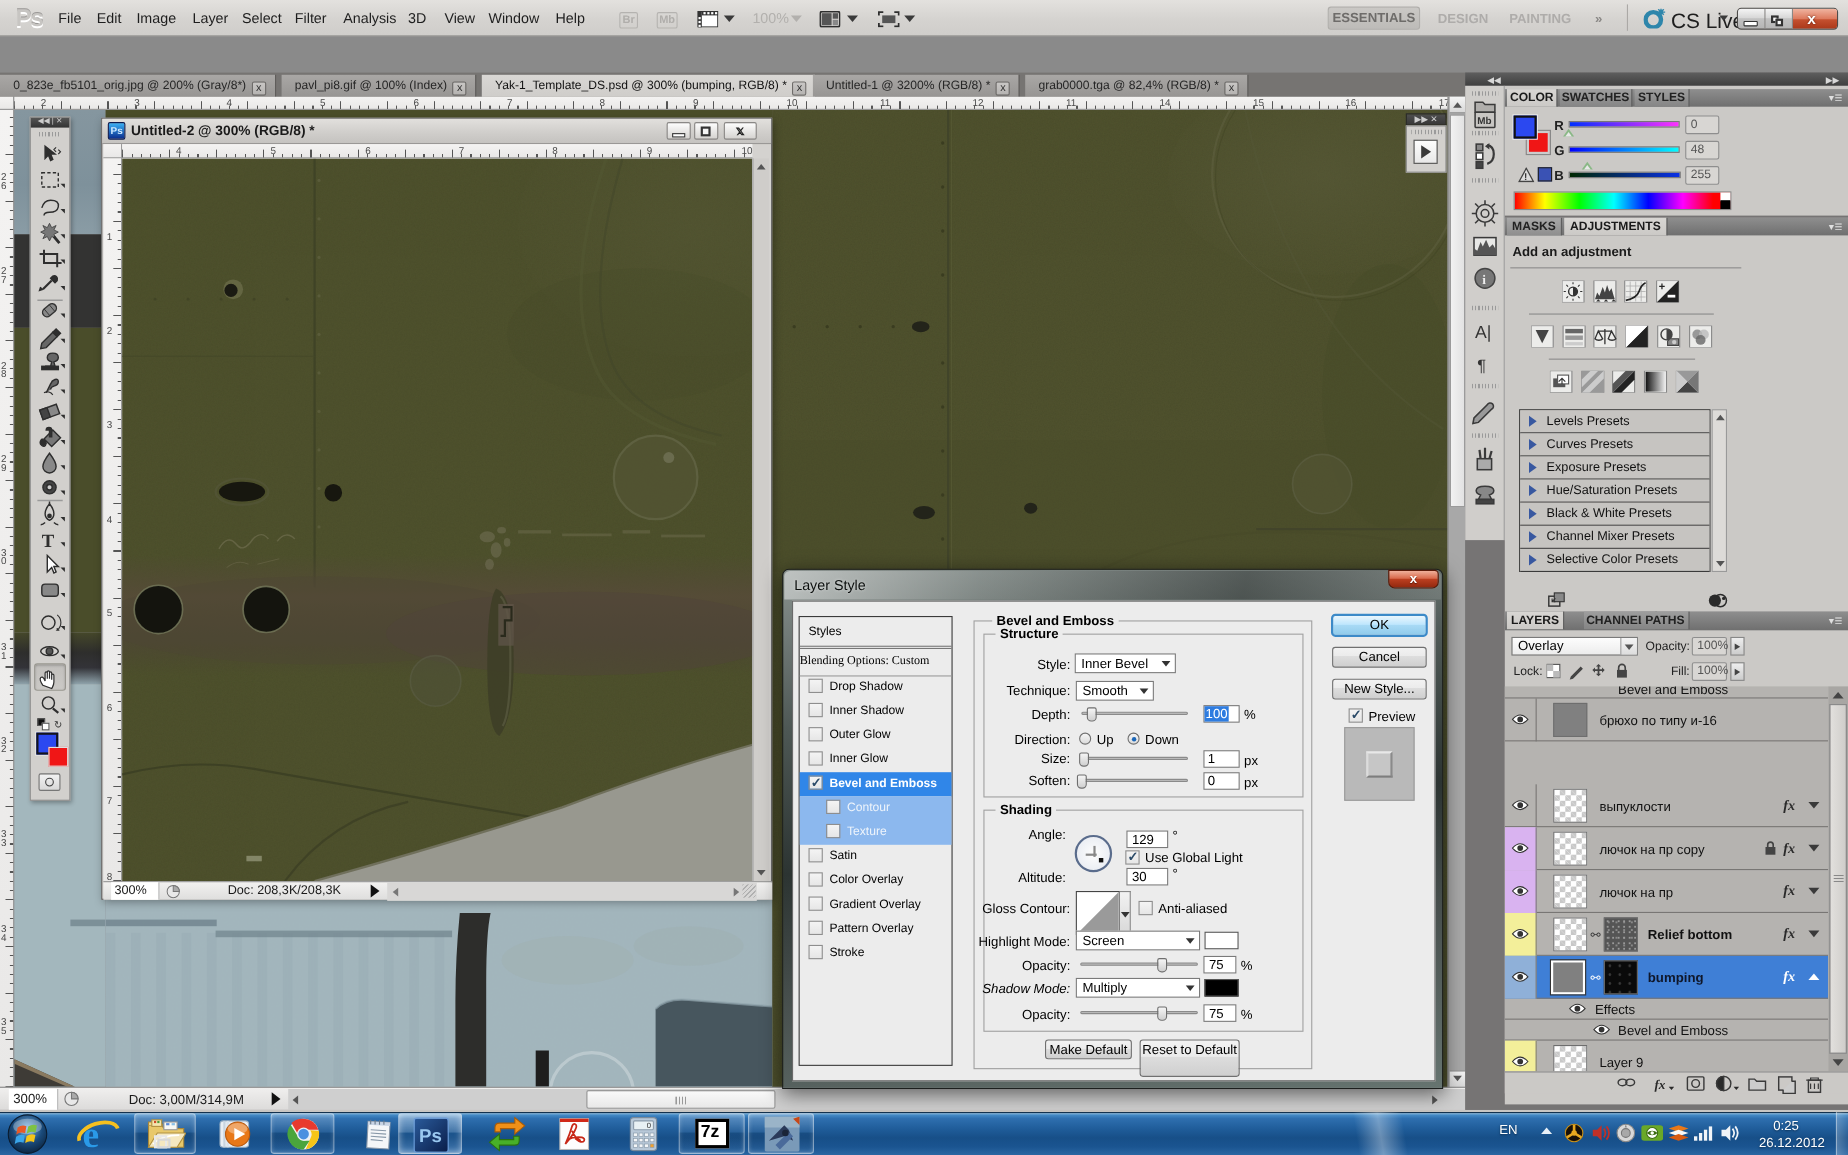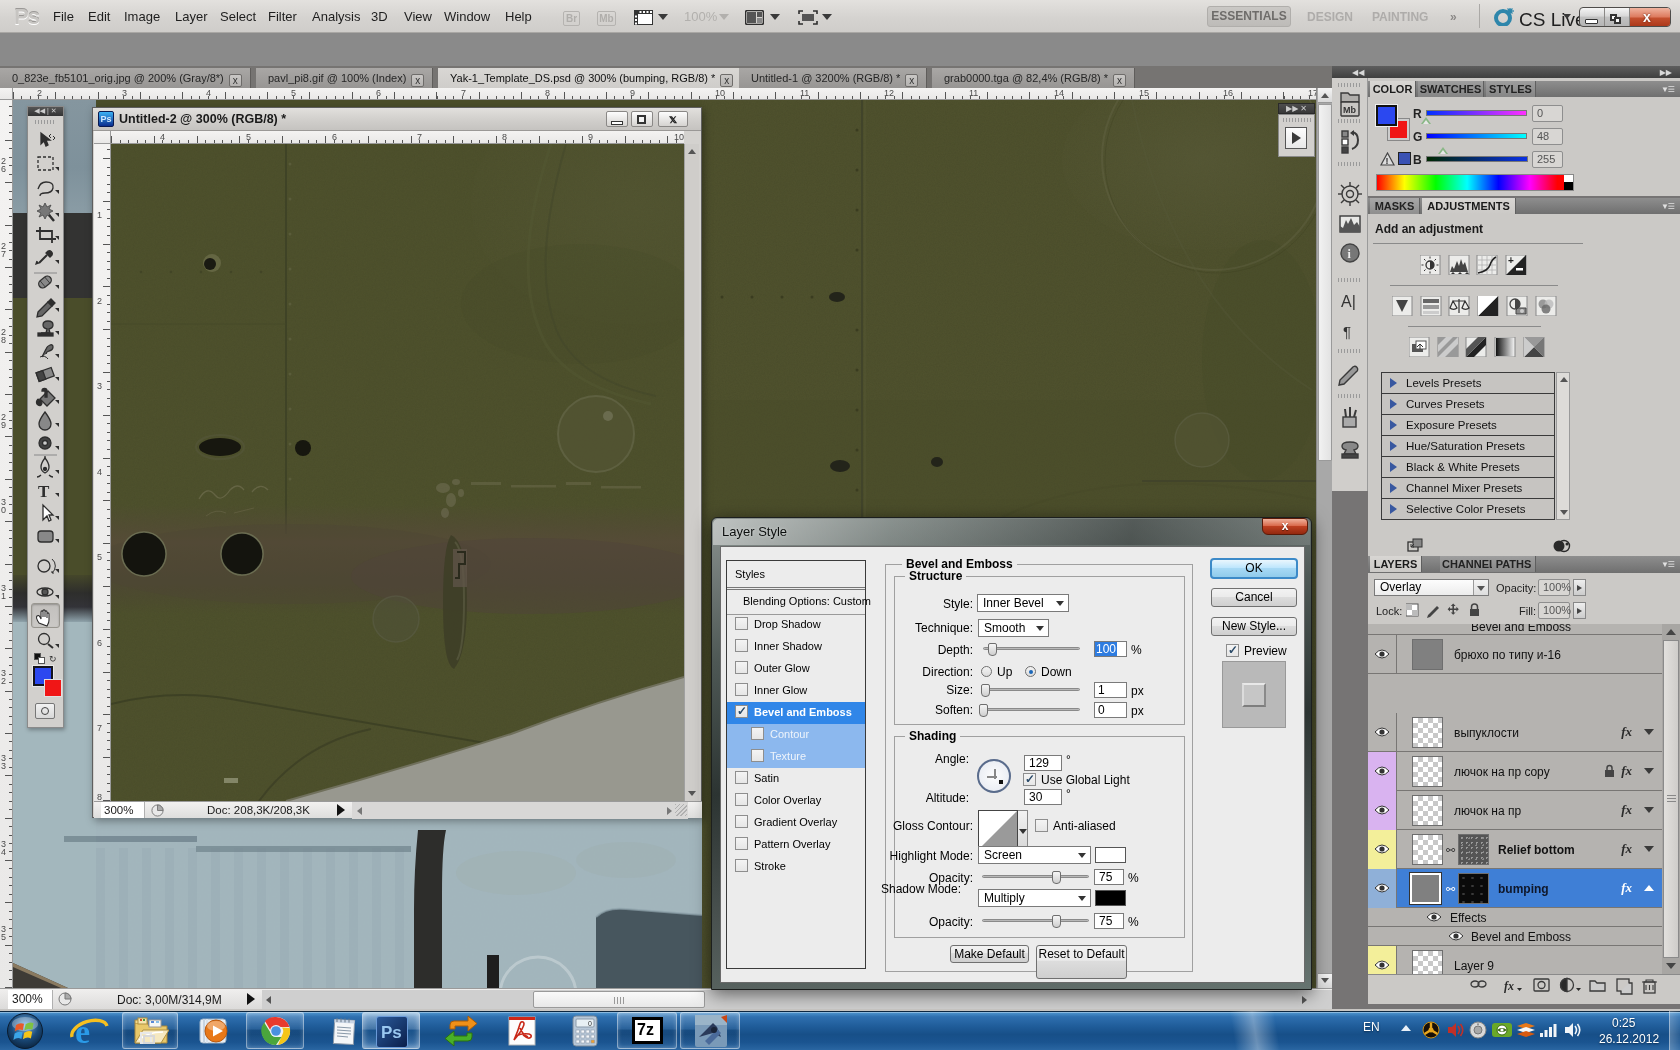--- a/index.html
+++ b/index.html
@@ -607,21 +607,21 @@
   <div class="abs" id="dialog" style="left:711px;top:517px;width:601px;height:473px;border:1px solid #1c1f1e;border-radius:6px 6px 0 0;background:linear-gradient(172deg,#8a928f,#4e5855 26%,#2c3432 50%,#49514f 72%,#667470 100%);box-shadow:0 4px 18px rgba(0,0,0,0.55);">
     <div class="abs" style="left:1px;top:1px;width:597px;height:26px;border-radius:5px 5px 0 0;background:linear-gradient(100deg,rgba(255,255,255,0.45),rgba(255,255,255,0.08) 30%,rgba(0,0,0,0.25) 70%,rgba(255,255,255,0.12));"></div>
     <div class="abs" style="left:10px;top:6px;font-size:13px;color:#0c0f0e;text-shadow:0 0 3px rgba(255,255,255,0.6);">Layer Style</div>
     <div class="abs" style="left:550px;top:0px;width:46px;height:17px;background:linear-gradient(#f0b19b,#d96a4c 45%,#bc3f20 50%,#93290f);border:1px solid #5a1a08;border-radius:0 4px 6px 6px;text-align:center;color:#fff;font-size:12px;font-weight:bold;line-height:14px;text-shadow:0 1px 1px #5a1a08;">x</div>
     <div class="abs" style="left:8px;top:28px;width:585px;height:437px;background:#ececec;border:1px solid #6a6a6a;font-size:11.5px;">
 
       <div class="abs" style="left:5px;top:13px;width:140px;height:409px;border:1px solid #3a3a3a;background:#ececec;font-size:11px;white-space:nowrap;">
         <div class="abs" style="left:8px;top:7px;">Styles</div>
         <div class="abs" style="left:0;top:26px;width:138px;height:1px;background:#777;"></div>
         <div class="abs" style="left:0;top:28px;width:138px;height:1px;background:#777;"></div>
-        <div class="abs" style="left:16px;top:34px;">Blending Options: Custom</div>
+        <div class="abs" style="left:0;top:34px;font-family:Liberation Serif, serif;">Blending Options: Custom</div>
         <div class="abs" style="left:0;top:53px;width:138px;height:1px;background:#9a9a9a;"></div>
         <div class="cb" style="left:8px;top:56px;"></div>
           <div class="abs" style="left:27px;top:57px;">Drop Shadow</div>
         <div class="cb" style="left:8px;top:78px;"></div>
           <div class="abs" style="left:27px;top:79px;">Inner Shadow</div>
         <div class="cb" style="left:8px;top:100px;"></div>
           <div class="abs" style="left:27px;top:101px;">Outer Glow</div>
         <div class="cb" style="left:8px;top:122px;"></div>
           <div class="abs" style="left:27px;top:123px;">Inner Glow</div>
         <div class="abs" style="left:0;top:141px;width:138px;height:22px;background:#3086e8;"></div>
@@ -702,21 +702,21 @@
       <div class="cb" style="left:314px;top:272px;"></div>
       <div class="abs lbl" style="left:332px;top:272px;">Anti-aliased</div>
       <div class="abs lbl" style="left:160px;top:302px;width:92px;text-align:right;">Highlight Mode:</div>
       <div class="combo" style="left:257px;top:299px;width:113px;height:18px;line-height:16px;padding-left:5px;">Screen<span class="arr"></span></div>
       <div class="abs" style="left:374px;top:300px;width:31px;height:16px;border:1px solid #555;background:#fff;"></div>
       <div class="abs lbl" style="left:160px;top:324px;width:92px;text-align:right;">Opacity:</div>
       <div class="strack" style="left:261px;top:328px;width:107px;"></div>
       <div class="shandle" style="left:331px;top:324px;"></div>
       <div class="tbox" style="left:373px;top:322px;width:30px;height:16px;padding-left:4px;">75</div>
       <div class="abs lbl" style="left:407px;top:324px;">%</div>
-      <div class="abs lbl" style="left:160px;top:335px;width:92px;text-align:left;">Shadow Mode:</div>
+      <div class="abs lbl" style="left:160px;top:345px;width:92px;text-align:right;font-style:italic;">Shadow Mode:</div>
       <div class="combo" style="left:257px;top:342px;width:113px;height:18px;line-height:16px;padding-left:5px;">Multiply<span class="arr"></span></div>
       <div class="abs" style="left:374px;top:343px;width:31px;height:16px;border:1px solid #555;background:#000;"></div>
       <div class="abs lbl" style="left:160px;top:368px;width:92px;text-align:right;">Opacity:</div>
       <div class="strack" style="left:261px;top:372px;width:107px;"></div>
       <div class="shandle" style="left:331px;top:368px;"></div>
       <div class="tbox" style="left:373px;top:366px;width:30px;height:16px;padding-left:4px;">75</div>
       <div class="abs lbl" style="left:407px;top:368px;">%</div>
 
       <div class="w7btn" style="left:229px;top:398px;width:79px;height:18px;line-height:16px;">Make Default</div>
       <div class="w7btn" style="left:315px;top:398px;width:91px;height:34px;line-height:16px;">Reset to Default</div>

